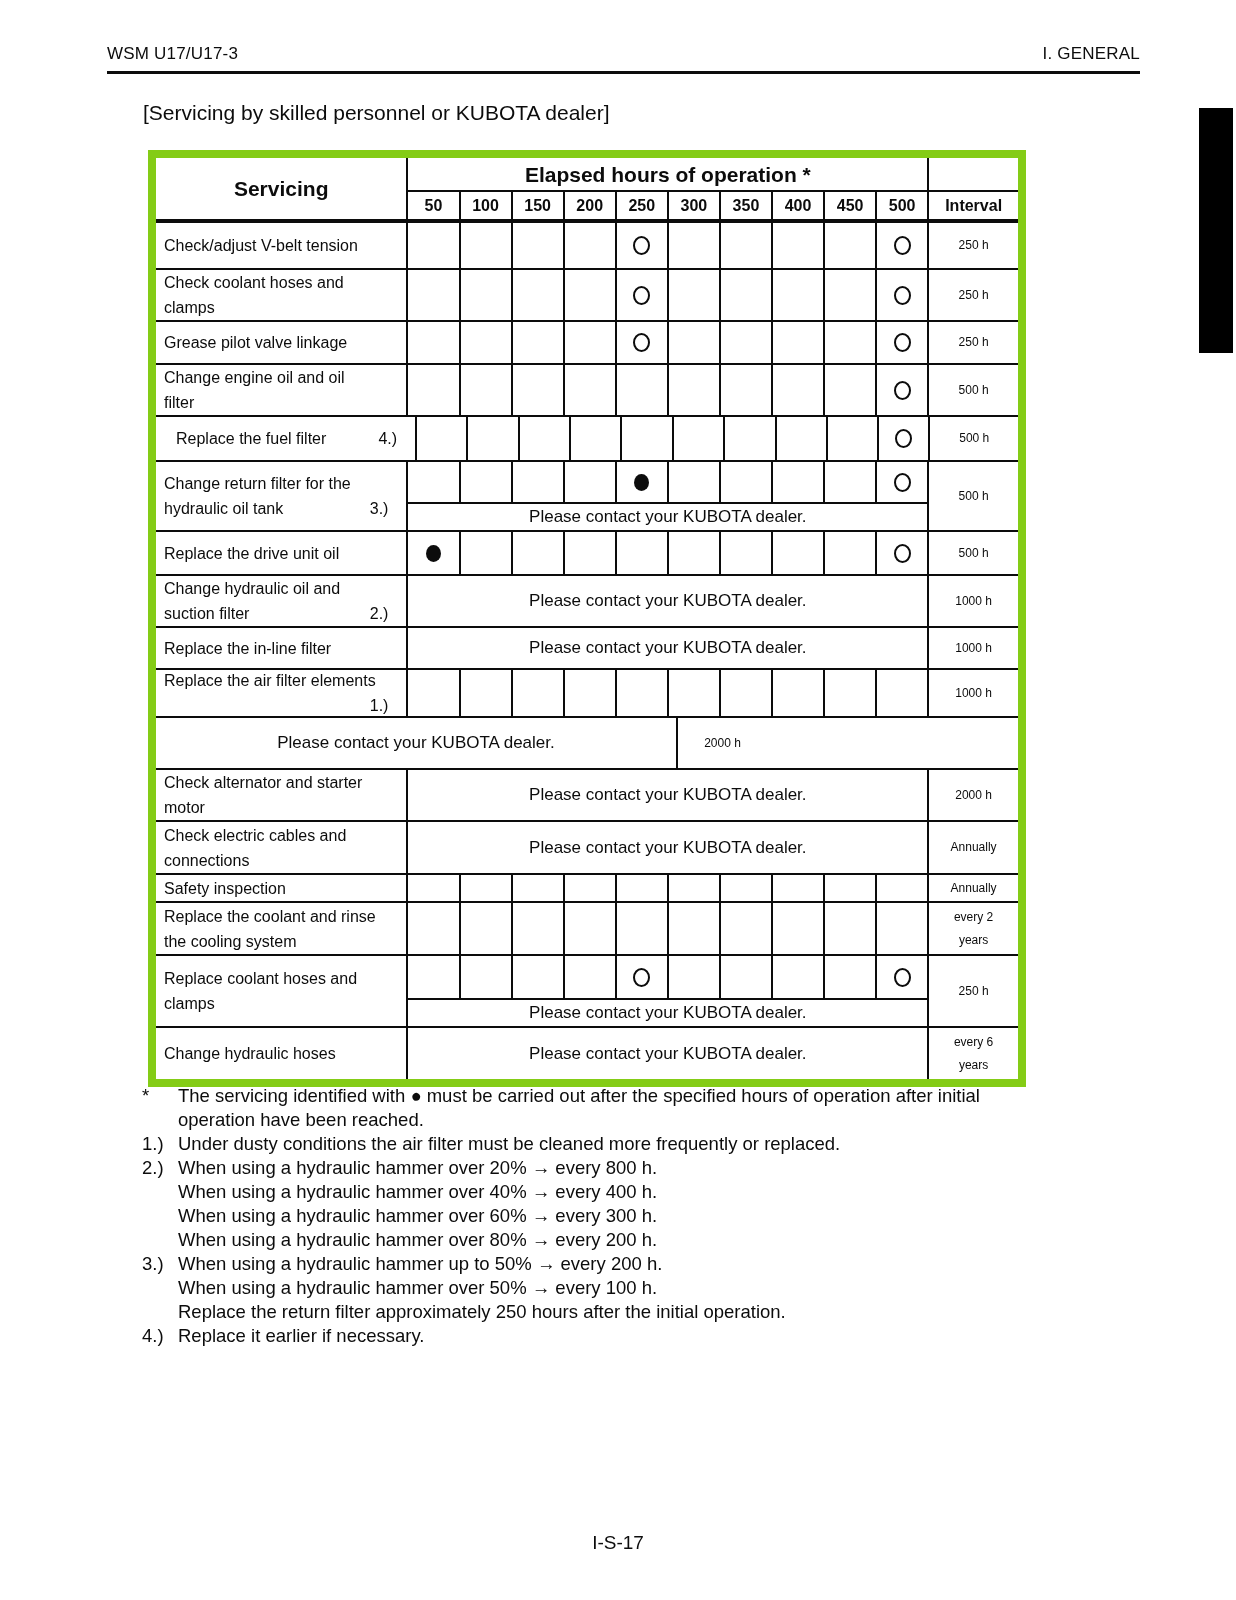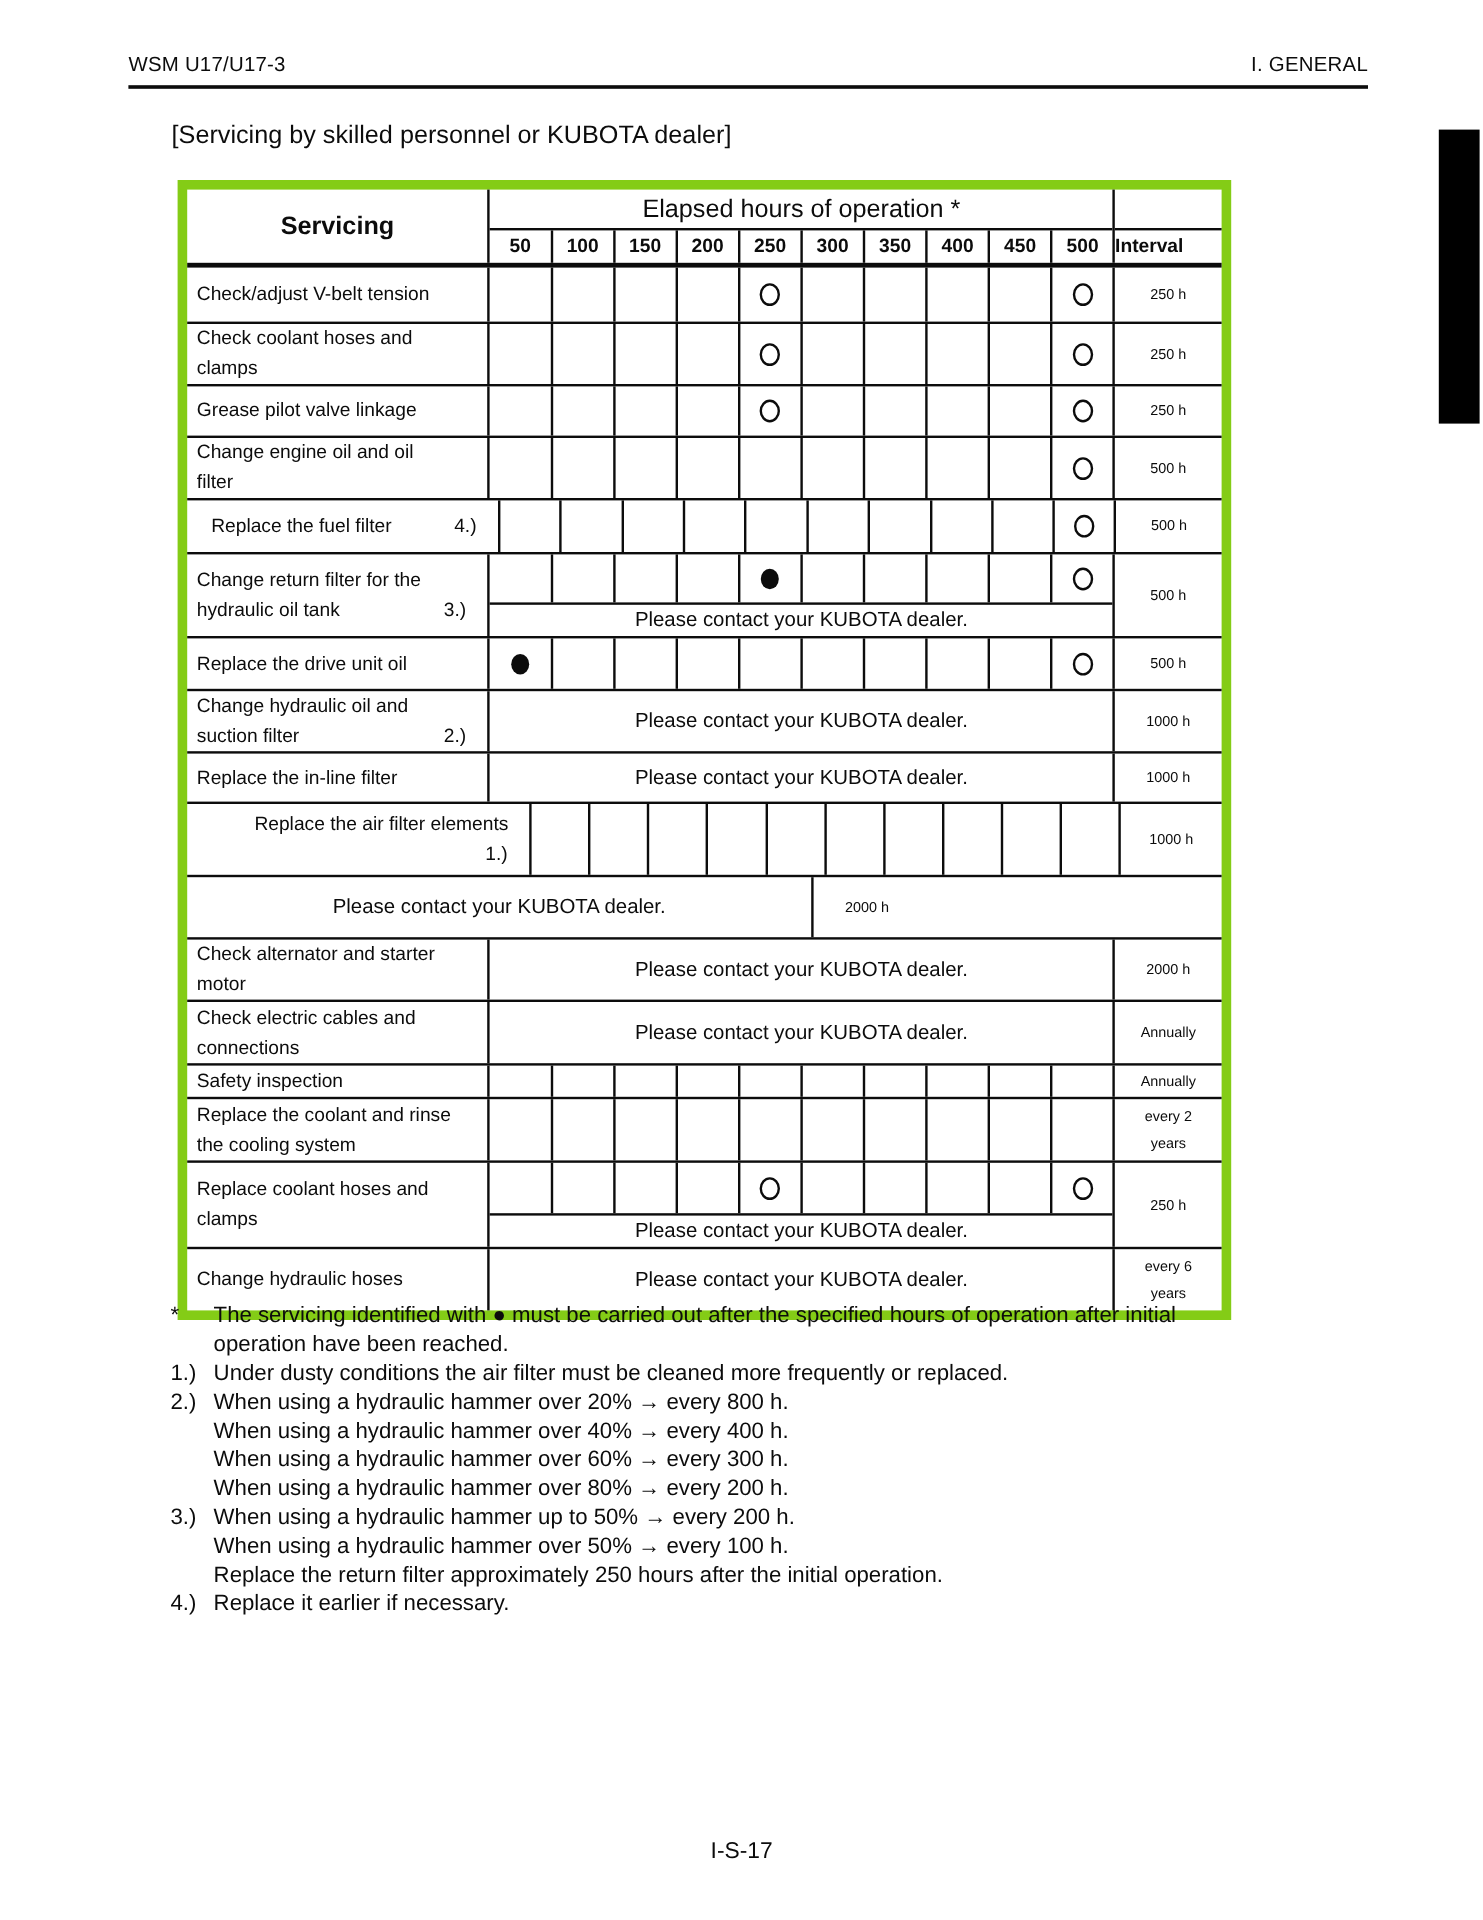--- a/index.html
+++ b/index.html
@@ -13,27 +13,27 @@
   .rule { position:absolute; top:71px; left:107px; right:96px; height:3px; background:#0c0c0c; }
   .tab { position:absolute; top:108px; right:3px; width:34px; height:245px; background:#000; }
   .title { position:absolute; top:101px; left:143px; font-size:21px; }
 
   .svc { position:absolute; top:150px; left:148px; width:878px; border:8px solid #84cc16; background:#fff; }
 
   .thead { display:flex; border-bottom:4px solid #0c0c0c; }
   .lcol { width:253px; border-right:2px solid #0c0c0c; }
   .servhead { display:flex; align-items:center; justify-content:center; font-weight:bold; font-size:21px; }
   .hourswrap { width:520px; display:flex; flex-direction:column; }
-  .elapsed { height:34px; line-height:34px; text-align:center; font-weight:normal; font-size:21px; border-bottom:2px solid #0c0c0c; }
+  .elapsed { height:34px; line-height:34px; text-align:center; font-weight:bold; font-size:21px; border-bottom:2px solid #0c0c0c; }
   .hourcols { display:flex; height:27px; }
   .hcol { flex:1; text-align:center; font-weight:bold; font-size:16px; line-height:27px; }
   .hcol + .hcol { border-left:2px solid #0c0c0c; }
   .intwrap { width:91px; display:flex; flex-direction:column; border-left:2px solid #0c0c0c; }
   .intempty { height:34px; border-bottom:2px solid #0c0c0c; }
-  .inthead { height:27px; line-height:27px; font-weight:bold; font-size:16px; }
+  .inthead { height:27px; line-height:27px; text-align:center; font-weight:bold; font-size:16px; }
 
   .trow { display:flex; }
   .trow + .trow { border-top:2px solid #0c0c0c; }
   .tlabel { padding:3px 8px; font-size:16px; line-height:25px;
     display:flex; flex-direction:column; justify-content:center; }
   .labline { display:flex; justify-content:space-between; white-space:nowrap;text-align:center; }
   .labline.noteonly { justify-content:flex-end; }
   .noteref { padding-right:10px; }
 
   .hoursarea { width:520px; display:flex; flex-direction:column; }
@@ -324,21 +324,21 @@
         </div>
         <div class="hoursarea">
           <div class="dealerband">
             <span>Please contact your KUBOTA dealer.</span>
           </div>
         </div>
         <div class="icell">
           <span class="ivaltext">1000 h</span>
         </div>
       </div>
-      <div class="trow" style="height: 61px; padding-left: 48px;">
+      <div class="trow" style="height: 48px;">
         <div class="lcol tlabel">
           <div class="labline">
             <span>Replace the air filter elements</span>
           </div>
           <div class="labline noteonly">
             <span class="noteref">1.)</span>
           </div>
         </div>
         <div class="hoursarea">
           <div class="hrow">

